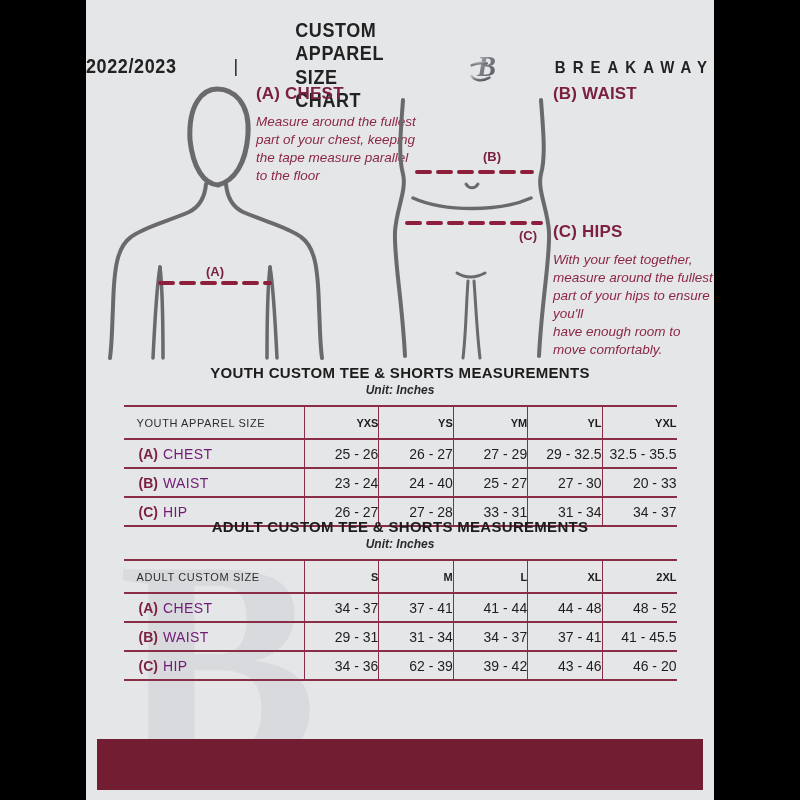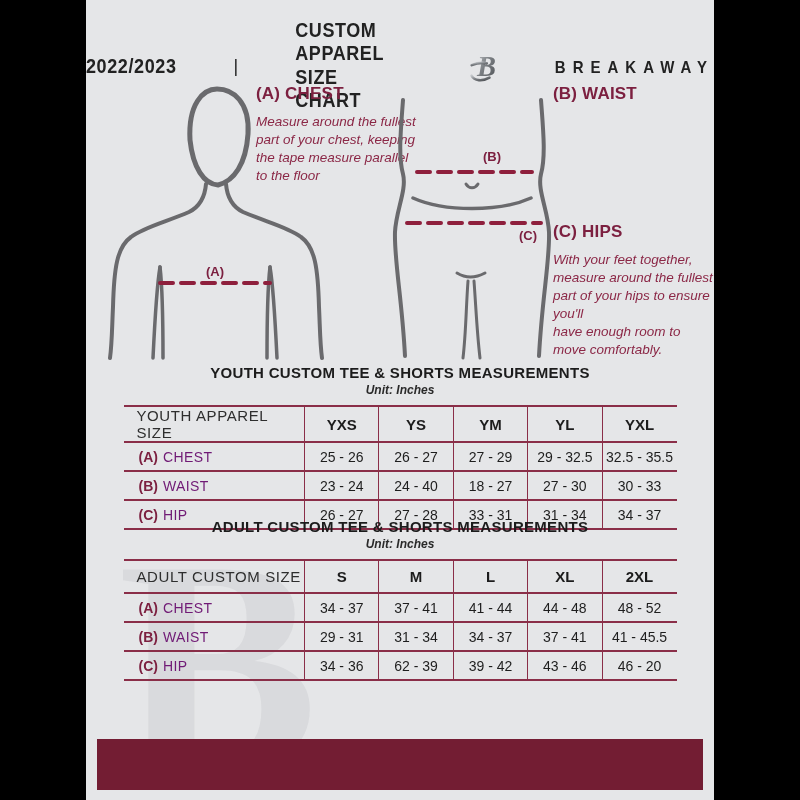--- a/index.html
+++ b/index.html
@@ -44,24 +44,24 @@
   
   .table-section{position:absolute;left:0;width:100%;text-align:center;}
   .ts-youth{top:364px;}
   .ts-adult{top:518px;}
   .table-section h2{font-size:15px;font-weight:bold;color:#1c1c1c;letter-spacing:0.3px;}
   .table-section .unit{font-size:12px;font-style:italic;font-weight:bold;color:#2a2a2a;margin-top:2px;}
   table.size-table{width:553px;margin:8px auto 0;border-collapse:collapse;table-layout:fixed;}
   table.size-table col.c0{width:181px;}
   table.size-table th,table.size-table td{padding:0;}
   table.size-table thead th{height:33px;border-top:2px solid var(--line);border-bottom:2px solid var(--line);
-    font-size:15px;font-weight:bold;color:#1c1c1c;}
+    font-size:11px;font-weight:bold;color:#1c1c1c;}
   table.size-table thead th.first{font-weight:normal;text-align:left;padding-left:13px;letter-spacing:0.6px;color:#2e2e2e;}
   table.size-table tbody td{height:29px;border-bottom:2px solid var(--line);font-size:14px;color:#1e1e1e;text-align:center;}
-  table.size-table th+th,table.size-table td+td{border-left:1px solid var(--line);}
+  table.size-table th+th,table.size-table td+td{border-left:1px solid var(--line);text-align:right;}
   td.label-cell{text-align:left !important;padding-left:15px !important;font-size:15px;}
   td.label-cell .prefix{font-weight:bold;color:var(--maroon);}
   td.label-cell .rowlabel{color:#701a75;margin-left:5px;letter-spacing:0.4px;}
 
   
   .footer-bar{position:absolute;left:11px;top:739px;width:606px;height:51px;background:var(--maroon-deep);}
 </style>
 </head>
 <body>
 
@@ -163,23 +163,23 @@
           <td>27 - 29</td>
           <td>29 - 32.5</td>
           <td>32.5 - 35.5</td>
         </tr>
         <tr>
           <td class="label-cell">
             <span class="prefix">(B)</span><span class="rowlabel">WAIST</span>
           </td>
           <td>23 - 24</td>
           <td>24 - 40</td>
-          <td>18 - 27</td>
+          <td>25 - 27</td>
           <td>27 - 30</td>
-          <td>30 - 33</td>
+          <td>20 - 33</td>
         </tr>
         <tr>
           <td class="label-cell">
             <span class="prefix">(C)</span><span class="rowlabel">HIP</span>
           </td>
           <td>26 - 27</td>
           <td>27 - 28</td>
           <td>33 - 31</td>
           <td>31 - 34</td>
           <td>34 - 37</td>

